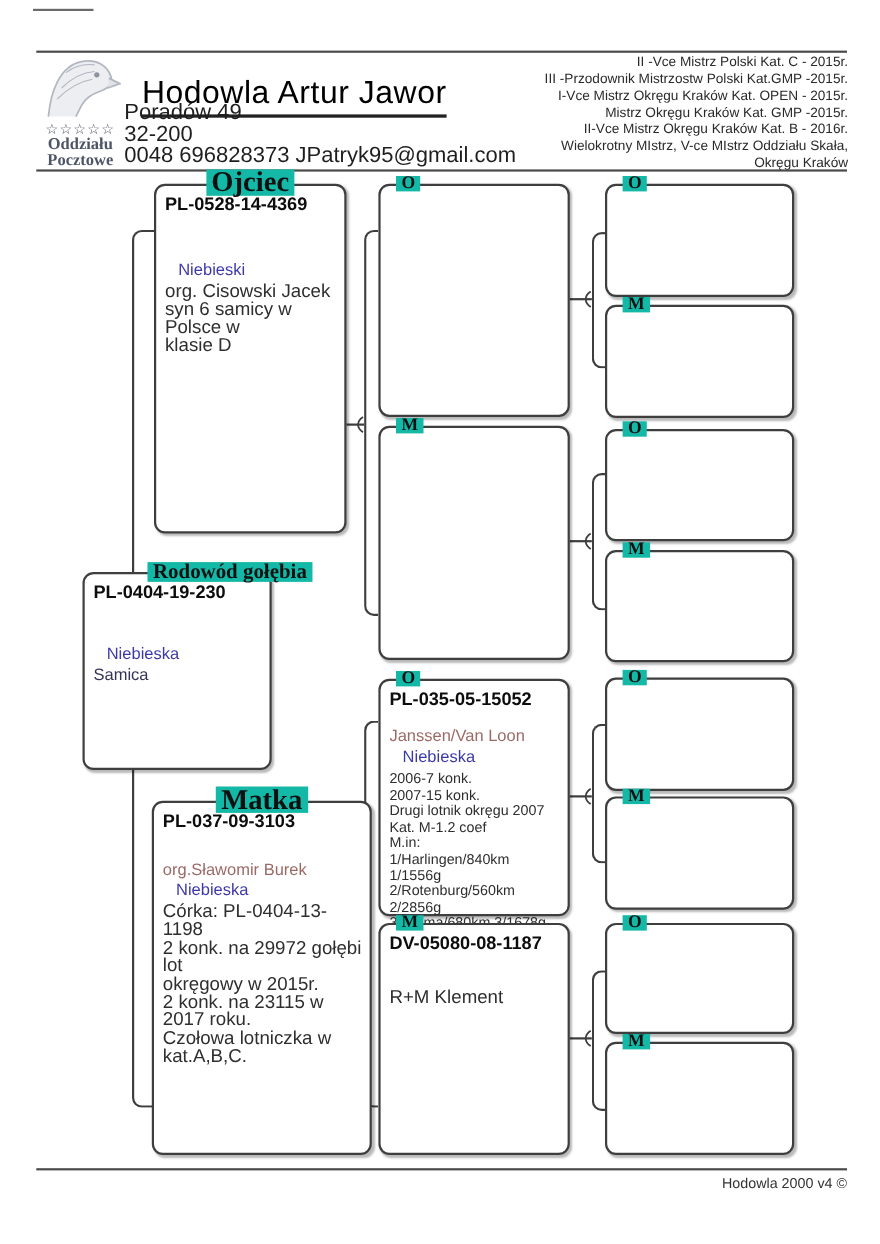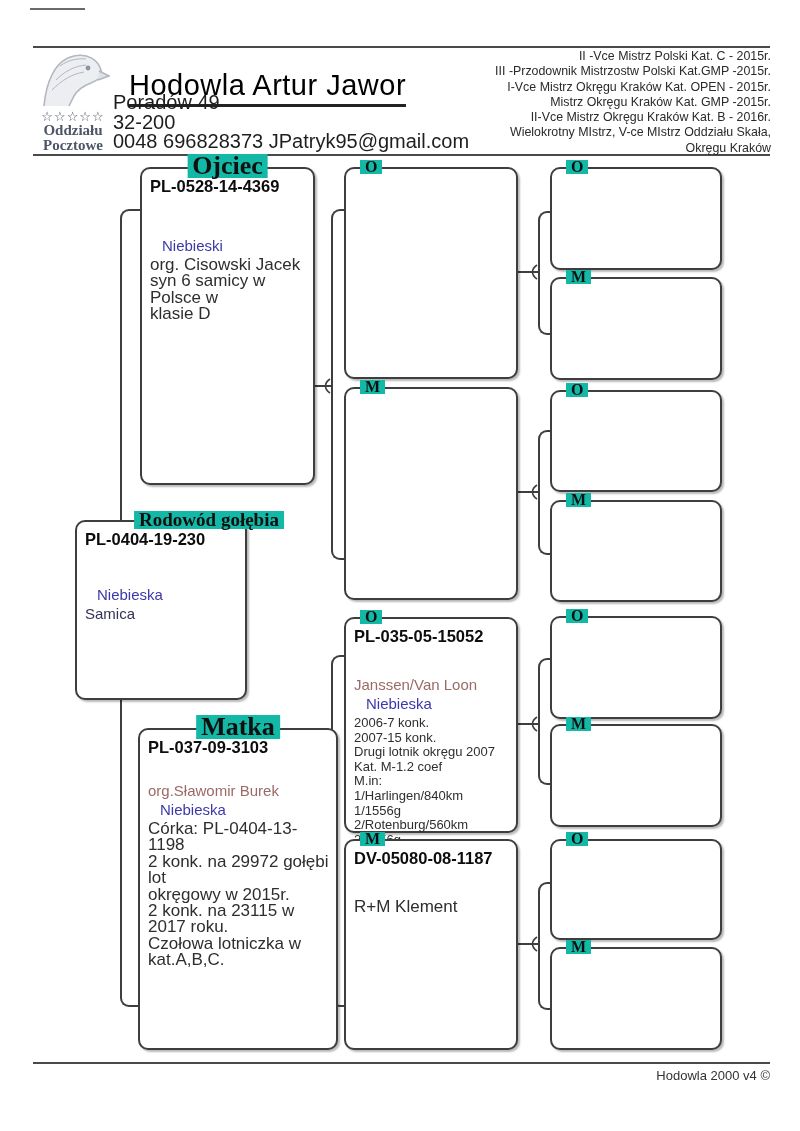--- a/index.html
+++ b/index.html
@@ -148,21 +148,21 @@
     <span class="legend om">O</span>
   </div>
 
   <div class="pbox" style="left:344px;top:387px;width:174px;height:213px;">
     <span class="legend om">M</span>
   </div>
 
   <div class="pbox" style="left:344px;top:617px;width:174px;height:216px;">
     <span class="legend om">O</span>
     <div class="ring">PL-035-05-15052</div>
-    <div class="breeder" style="margin-top:29px;">Janssen/Van Loon</div>
+    <div class="breeder" style="margin-top:14px;">Janssen/Van Loon</div>
     <div class="colorlbl">Niebieska</div>
     <div class="notes tight">2006-7 konk.
 2007-15 konk.
 Drugi lotnik okręgu 2007
 Kat. M-1.2 coef
 M.in:
 1/Harlingen/840km 1/1556g
 2/Rotenburg/560km 2/2856g
 3/Brema/680km 3/1678g
 3/Harlingen/840km 3/1440g</div>

